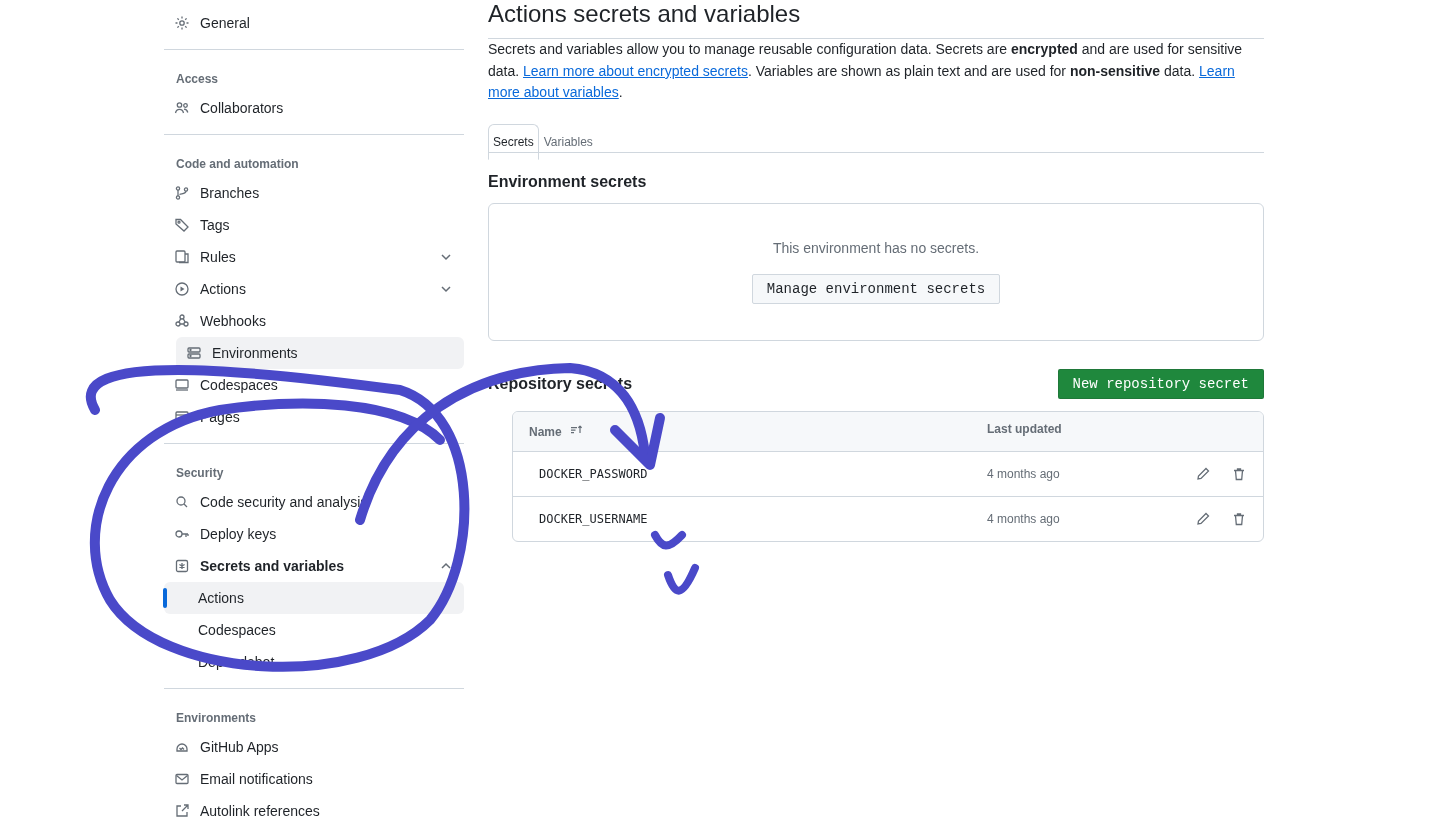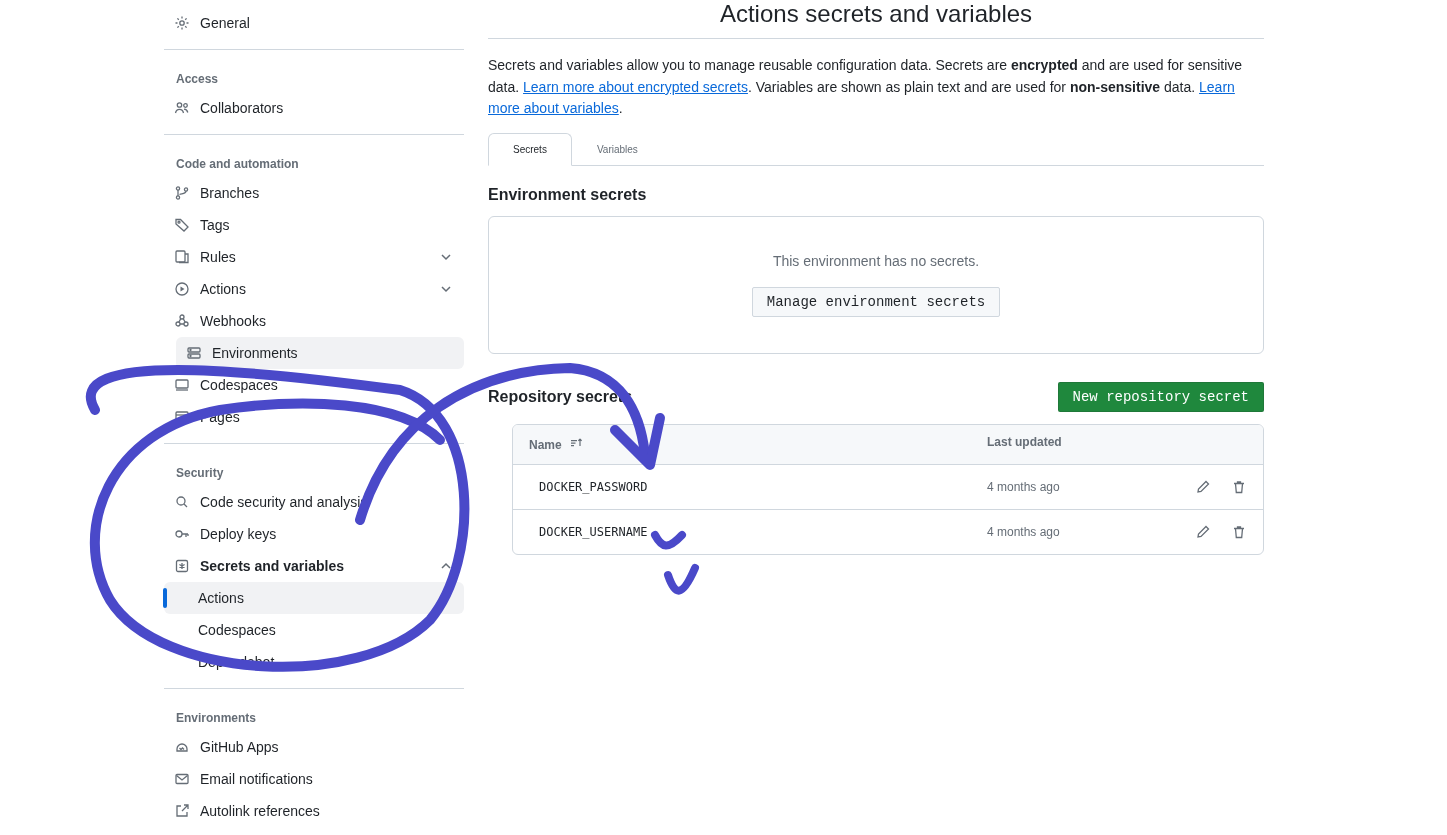--- a/index.html
+++ b/index.html
@@ -94,50 +94,48 @@
     flex: 1;
     padding-left: 24px;
     padding-top: 0;
     max-width: 800px;
   }
   .page-title {
     font-size: 24px;
     font-weight: 400;
     padding-bottom: 10px;
     border-bottom: 1px solid #d0d7de;
-    margin-bottom: 16px;
-    text-align: center;
   }
   .desc {
     font-size: 14px;
     color: #1f2328;
     line-height: 1.55;
     margin-bottom: 12px;
   }
   .desc a {
     color: #0969da;
     text-decoration: underline;
     cursor: pointer;
   }
   .desc strong { font-weight: 600; }
   
   .tabs {
     display:flex;
     border-bottom: 1px solid #d0d7de;
     margin-top: 8px;
   }
   .tab {
-    padding: 10px 24px;
+    padding: 10px 4px;
     border: 1px solid transparent;
     border-top-left-radius: 6px;
     border-top-right-radius: 6px;
-    font-size: 10px;
+    font-size: 12px;
     cursor: pointer;
     position: relative;
-    top: 1px;
+    top: 8px;
     color: #656d76;
   }
   .tab.active {
     border: 1px solid #d0d7de;
     border-bottom: 1px solid #fff;
     color: #1f2328;
   }
   
   .section-h {
     font-size: 16px;

